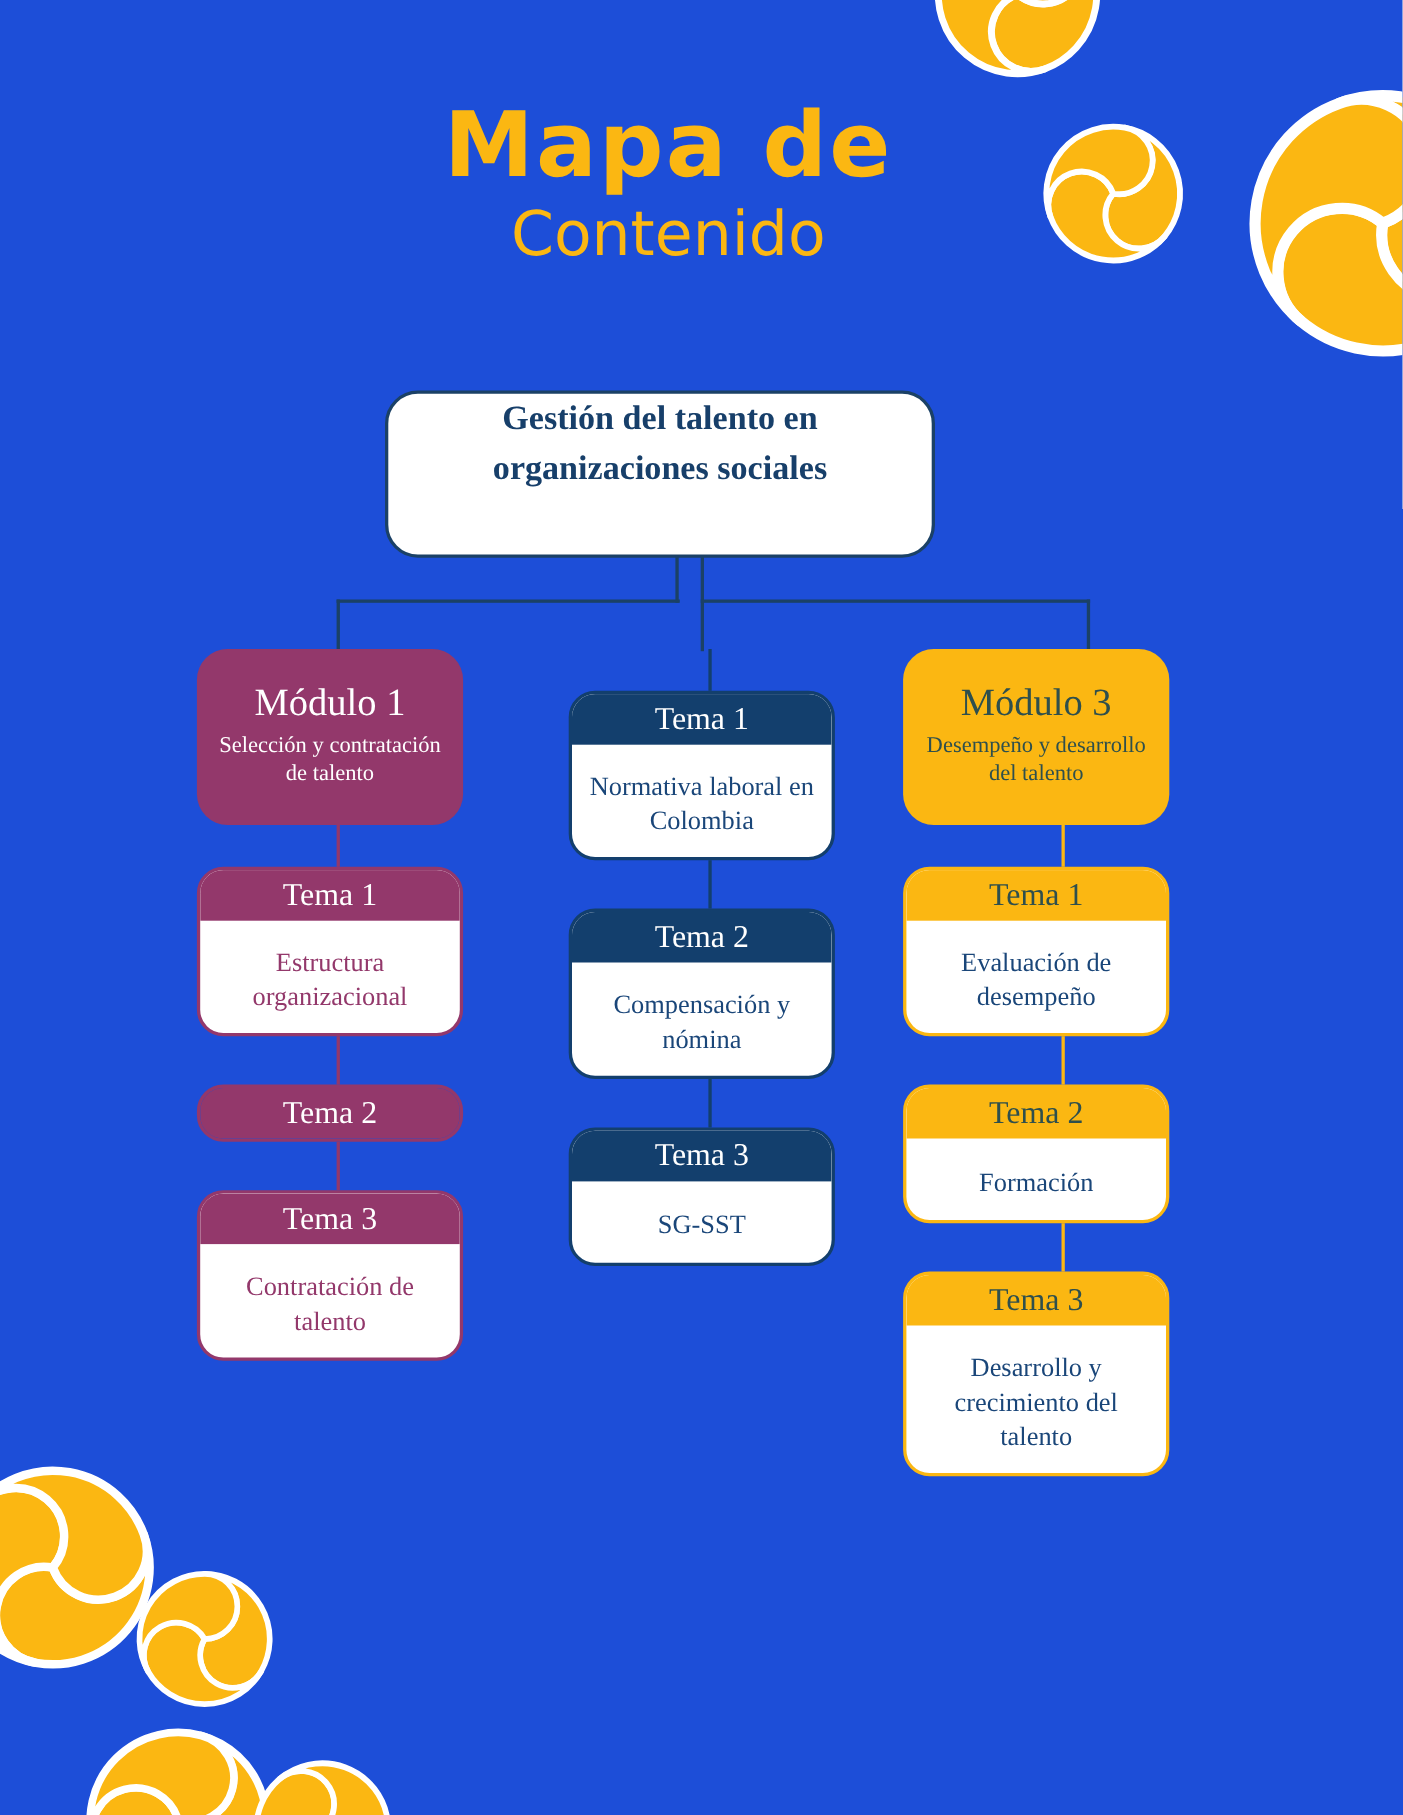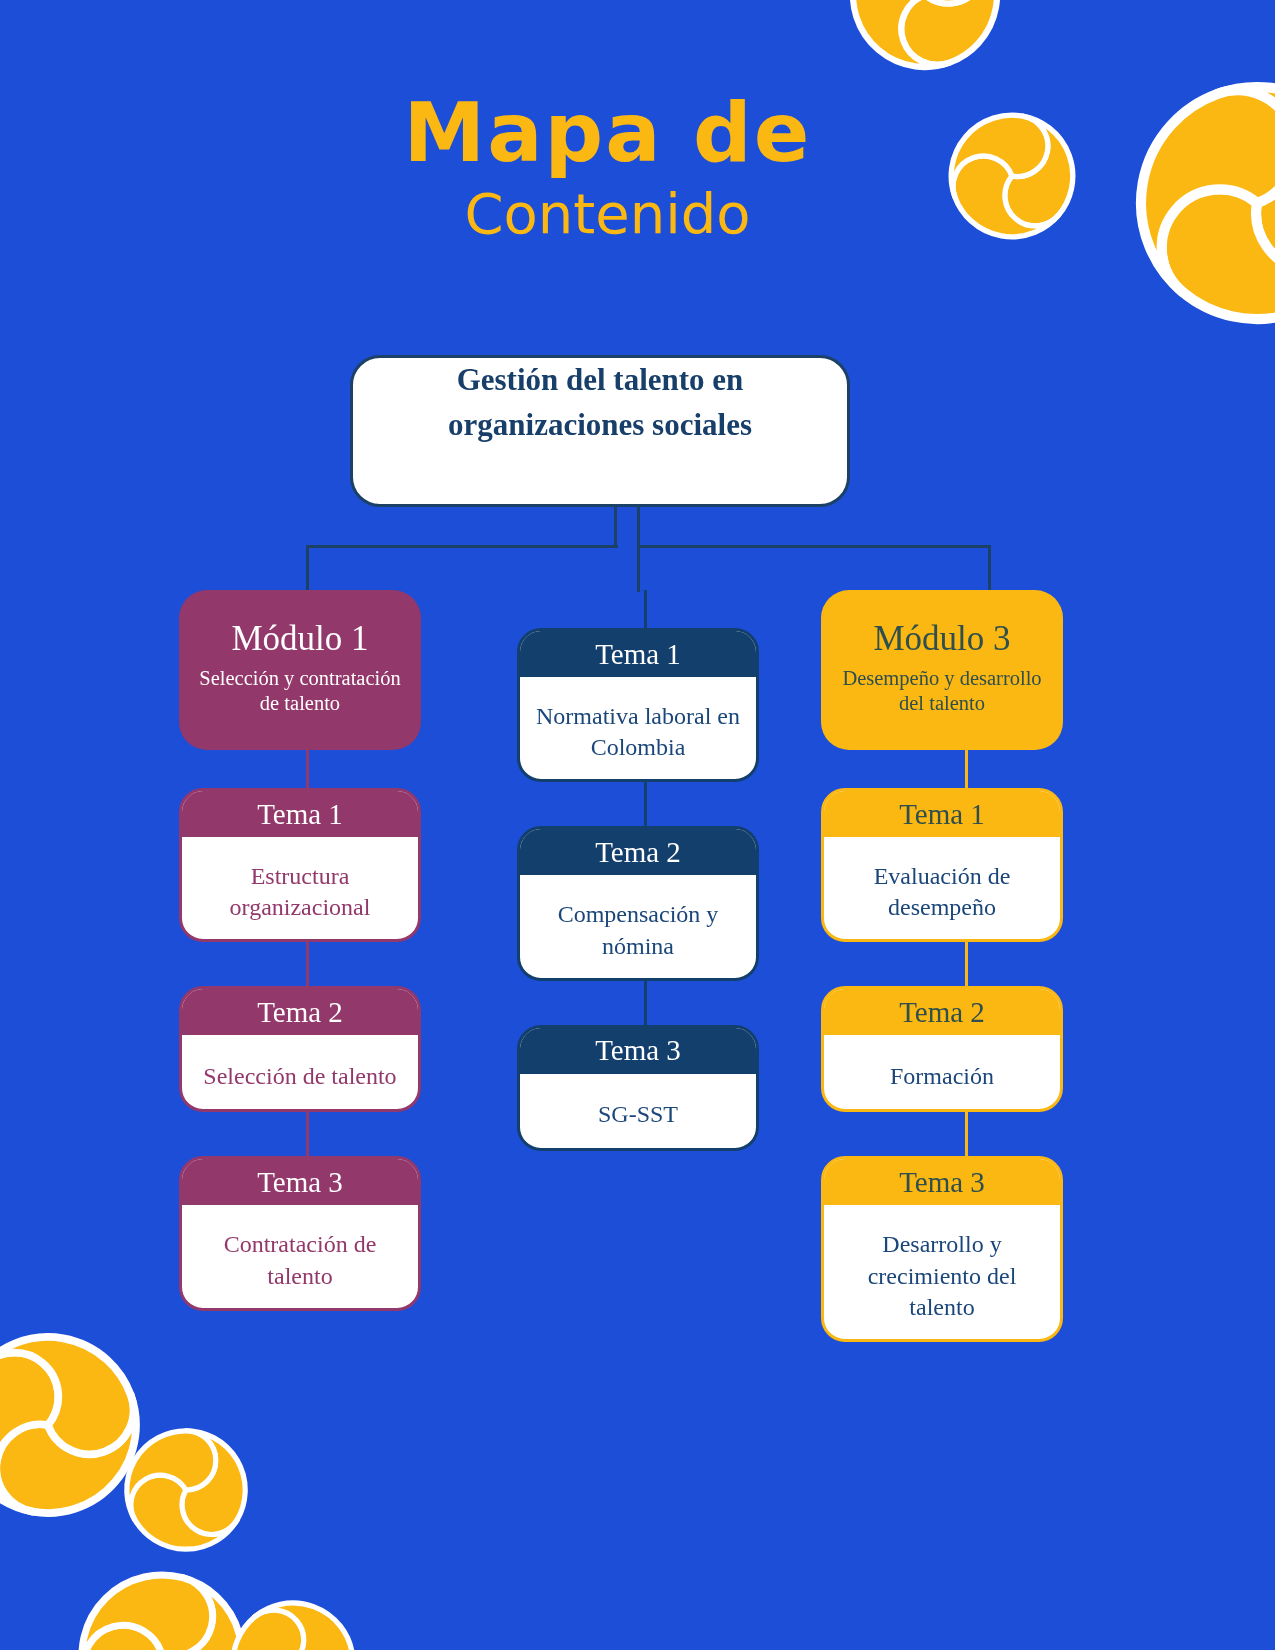--- a/index.html
+++ b/index.html
@@ -125,21 +125,20 @@
       <div class="module-subtitle">Selección y contratación de talento</div>
     </div>
     <div class="vconn after-module"></div>
     <div class="tema-box">
       <div class="tema-header">Tema 1</div>
       <div class="tema-body">Estructura organizacional</div>
     </div>
     <div class="vconn between"></div>
     <div class="tema-box">
       <div class="tema-header">Tema 2</div>
-      <div class="tema-body">Selección de talento</div>
     </div>
     <div class="vconn between"></div>
     <div class="tema-box">
       <div class="tema-header">Tema 3</div>
       <div class="tema-body">Contratación de talento</div>
     </div>
   </div>
 
   <div class="column col2">
     <div class="vconn after-module"></div>

